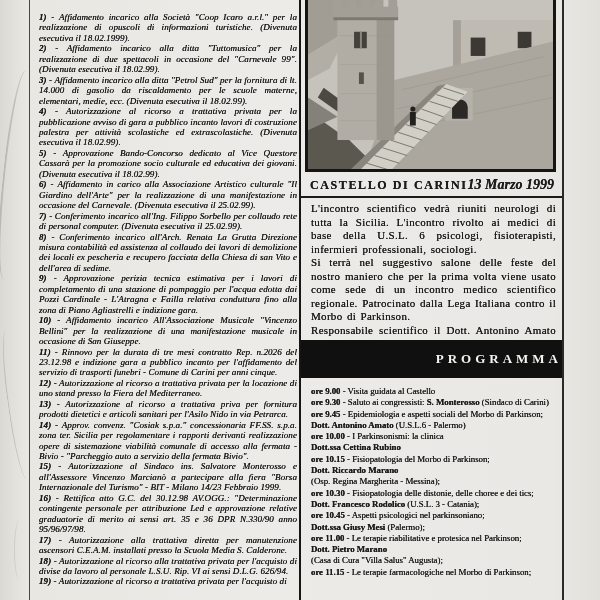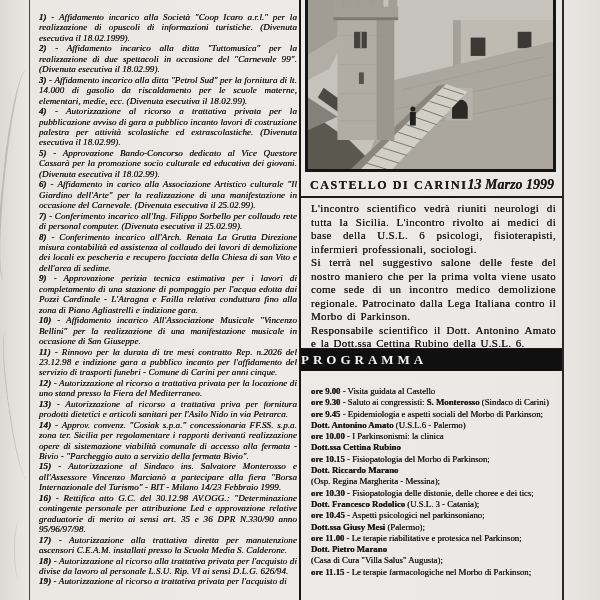--- a/index.html
+++ b/index.html
@@ -49,23 +49,23 @@
   
   .intro{
     position:absolute;left:311px;top:202px;width:245px;
     font-size:11px;line-height:13.5px;text-align:justify;
     letter-spacing:.3px;word-spacing:1.4px;
   }
   .intro p{margin:0;}
 
   
   .banner{
-    position:absolute;left:301px;top:349px;width:261px;height:22px;
+    position:absolute;left:301px;top:340px;width:261px;height:38px;
     background:var(--banner-bg,#101010);color:var(--banner-text,#f4f3ef);
-    display:flex;align-items:center;justify-content:flex-start;
+    display:flex;align-items:center;justify-content:flex-end;
   }
   .banner span{font-weight:bold;font-size:13px;letter-spacing:4px;text-shadow:none;}
 
   
   .program{
     position:absolute;left:311px;top:386px;width:250px;
     font-size:8.9px;line-height:11.3px;letter-spacing:-.05px;white-space:nowrap;
   }
   .prog-line b{font-weight:bold;}
 </style>
@@ -180,21 +180,21 @@
 
   <div class="caption">
     <span class="cap-title">CASTELLO DI CARINI</span>
     <span class="cap-date">13 Marzo 1999</span>
   </div>
 
   <div class="rule r1"></div>
 
   <div class="intro">
       <p>L'incontro scientifico vedrà riuniti neurologi di tutta la Sicilia. L'incontro rivolto ai medici di base della U.S.L. 6 psicologi, fisioterapisti, infermieri professionali, sociologi.</p>
-      <p>Si terrà nel suggestivo salone delle feste del nostro maniero che per la prima volta viene usato come sede di un incontro medico demolizione regionale. Patrocinato dalla Lega Italiana contro il Morbo di Parkinson.</p>
+      <p>Si terrà nel suggestivo salone delle feste del nostro maniero che per la prima volta viene usato come sede di un incontro medico scientifico regionale. Patrocinato dalla Lega Italiana contro il Morbo di Parkinson.</p>
       <p>Responsabile scientifico il Dott. Antonino Amato e la Dott.ssa Cettina Rubino della U.S.L. 6.</p>
     </div>
 
   <div class="rule r2"></div>
 
   <div class="banner">
     <span>PROGRAMMA</span>
   </div>
 
   <div class="program">

